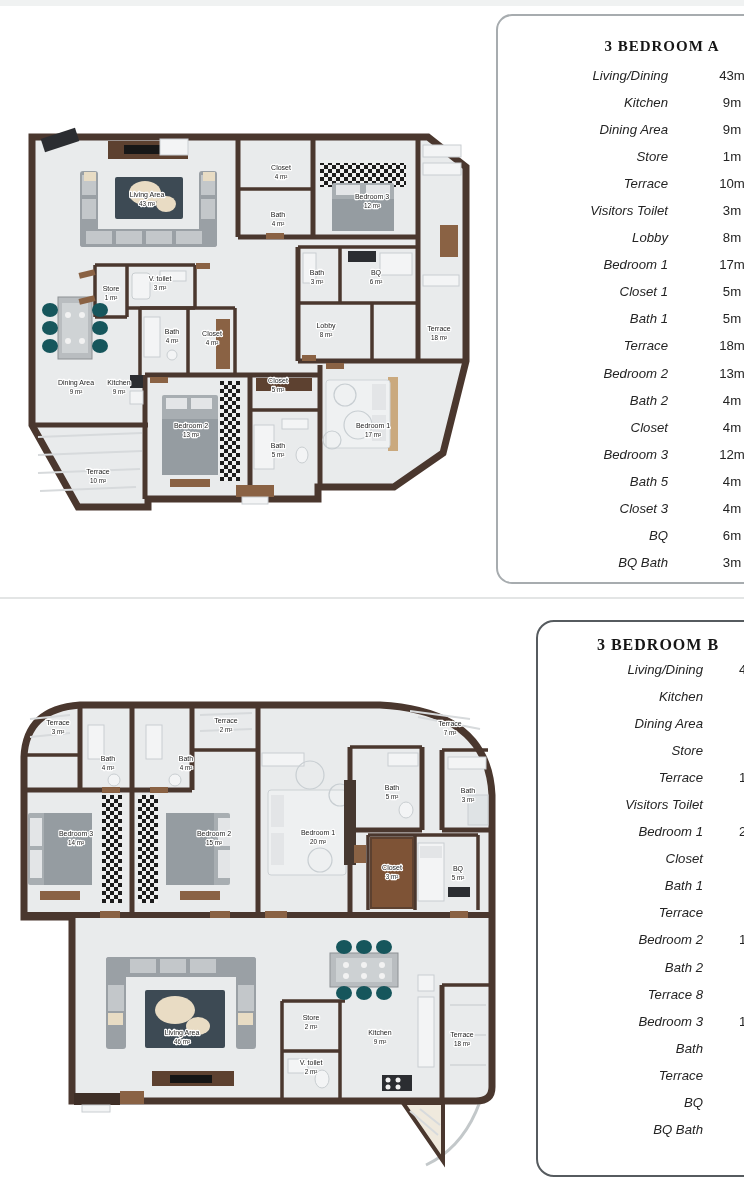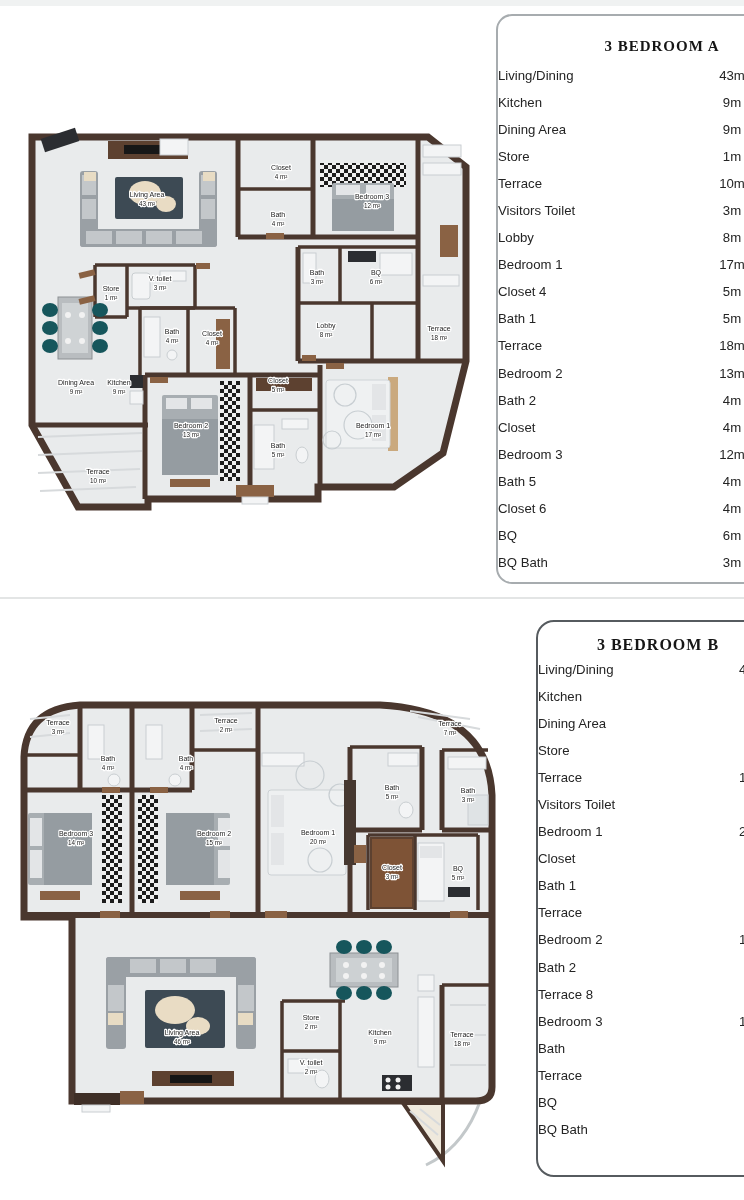--- a/index.html
+++ b/index.html
@@ -13,21 +13,21 @@
   .card.a{left:496px;top:14px;width:302px;height:570px;border:2px solid #a7acaf;border-radius:16px;}
   .card.b{left:536px;top:620px;width:280px;height:557px;border:2px solid #565b5f;border-radius:18px;}
   .card-title{position:absolute;left:0;right:0;text-align:center;
       font-family:"Liberation Serif", serif;font-weight:bold;color:#161616;letter-spacing:1px;}
   .card.a .card-title{top:22px;font-size:15px;padding-left:30px;}
   .card.b .card-title{top:14px;font-size:16px;padding-right:36px;}
   .rows{position:absolute;left:0;right:0;display:flex;flex-direction:column;justify-content:space-around;}
   .card.a .rows{top:46px;bottom:6px;}
   .card.b .rows{top:34px;bottom:32px;}
   .trow{display:flex;align-items:center;font-size:13.2px;color:#242424;}
-  .tlabel{text-align:left;}
+  .tlabel{text-align:right;font-style:italic;}
   .card.a .tlabel{width:170px;}
   .card.b .tlabel{width:165px;}
   .tvalue{flex:1;}
   .card.a .tvalue{text-align:center;}
   .card.b .tvalue{text-align:left;padding-left:36px;}
 
   
   .plan{position:absolute;}
   .plan.a{left:20px;top:125px;width:470px;height:400px;}
   .plan.b{left:10px;top:695px;width:540px;height:480px;}
@@ -462,21 +462,21 @@
       </div>
       <div class="trow">
         <div class="tlabel">Lobby</div>
         <div class="tvalue">8m</div>
       </div>
       <div class="trow">
         <div class="tlabel">Bedroom 1</div>
         <div class="tvalue">17m</div>
       </div>
       <div class="trow">
-        <div class="tlabel">Closet 4</div>
+        <div class="tlabel">Closet 1</div>
         <div class="tvalue">5m</div>
       </div>
       <div class="trow">
         <div class="tlabel">Bath 1</div>
         <div class="tvalue">5m</div>
       </div>
       <div class="trow">
         <div class="tlabel">Terrace</div>
         <div class="tvalue">18m</div>
       </div>
@@ -494,21 +494,21 @@
       </div>
       <div class="trow">
         <div class="tlabel">Bedroom 3</div>
         <div class="tvalue">12m</div>
       </div>
       <div class="trow">
         <div class="tlabel">Bath 5</div>
         <div class="tvalue">4m</div>
       </div>
       <div class="trow">
-        <div class="tlabel">Closet 6</div>
+        <div class="tlabel">Closet 3</div>
         <div class="tvalue">4m</div>
       </div>
       <div class="trow">
         <div class="tlabel">BQ</div>
         <div class="tvalue">6m</div>
       </div>
       <div class="trow">
         <div class="tlabel">BQ Bath</div>
         <div class="tvalue">3m</div>
       </div>

